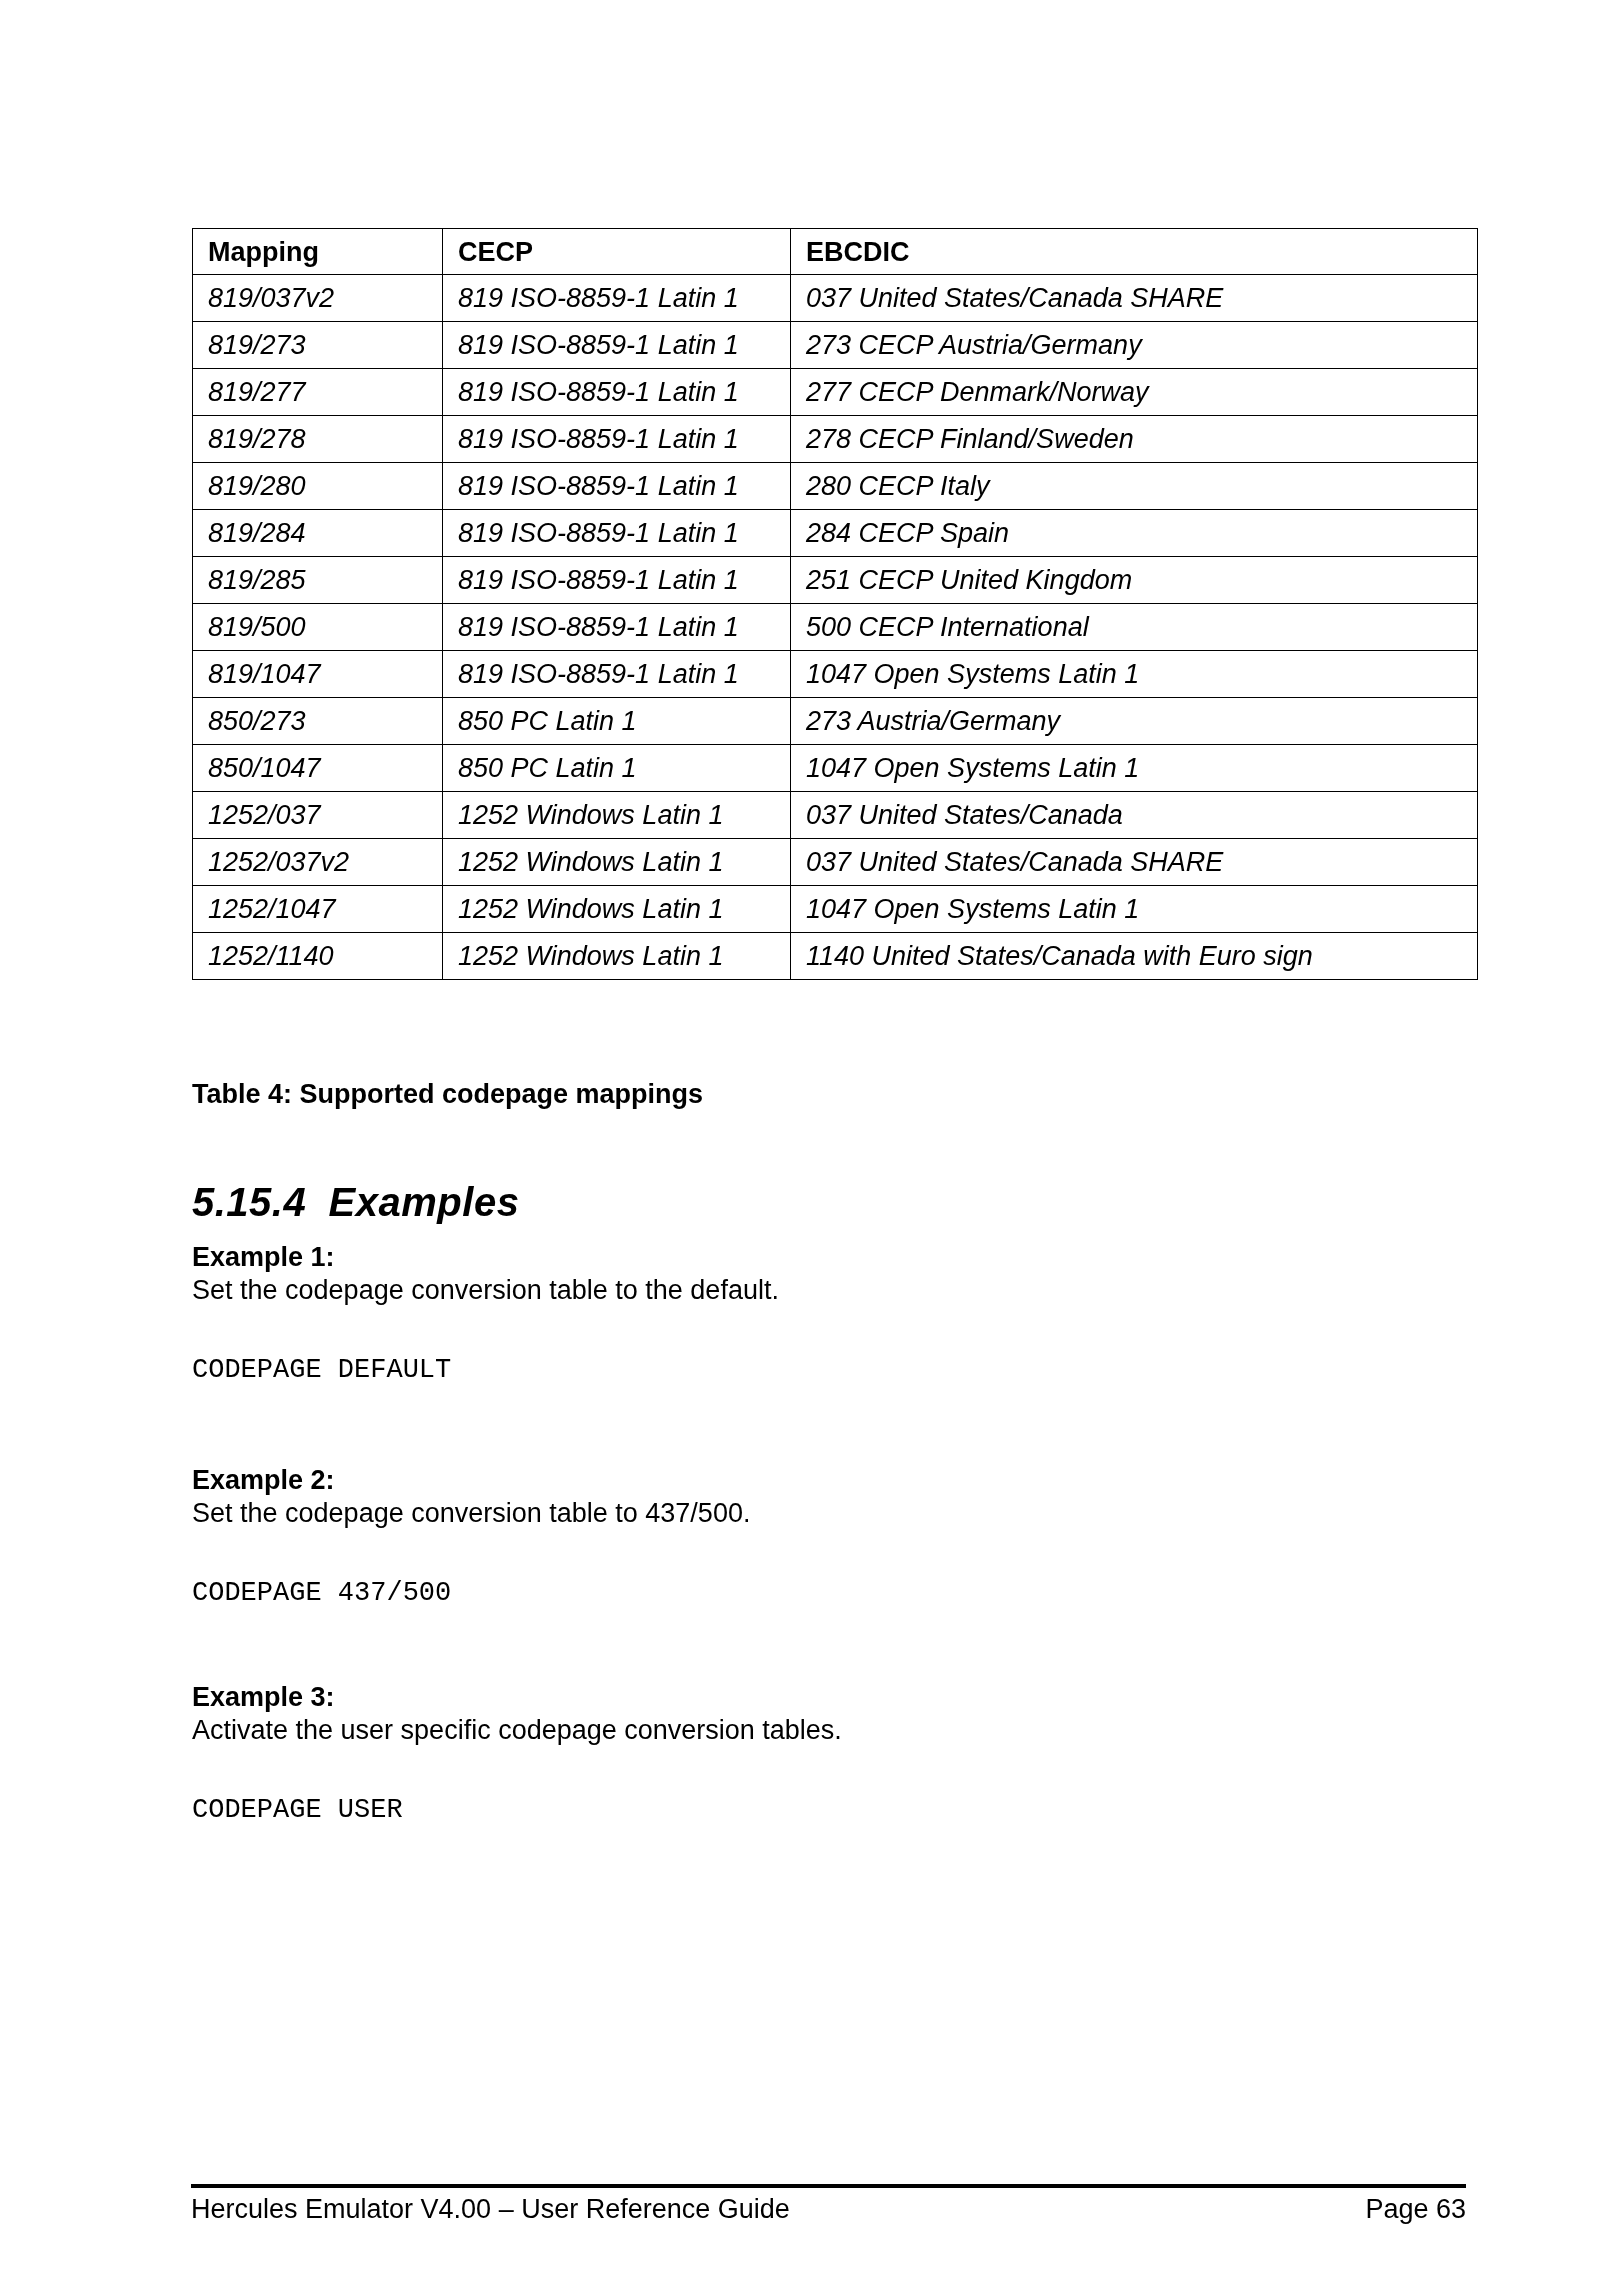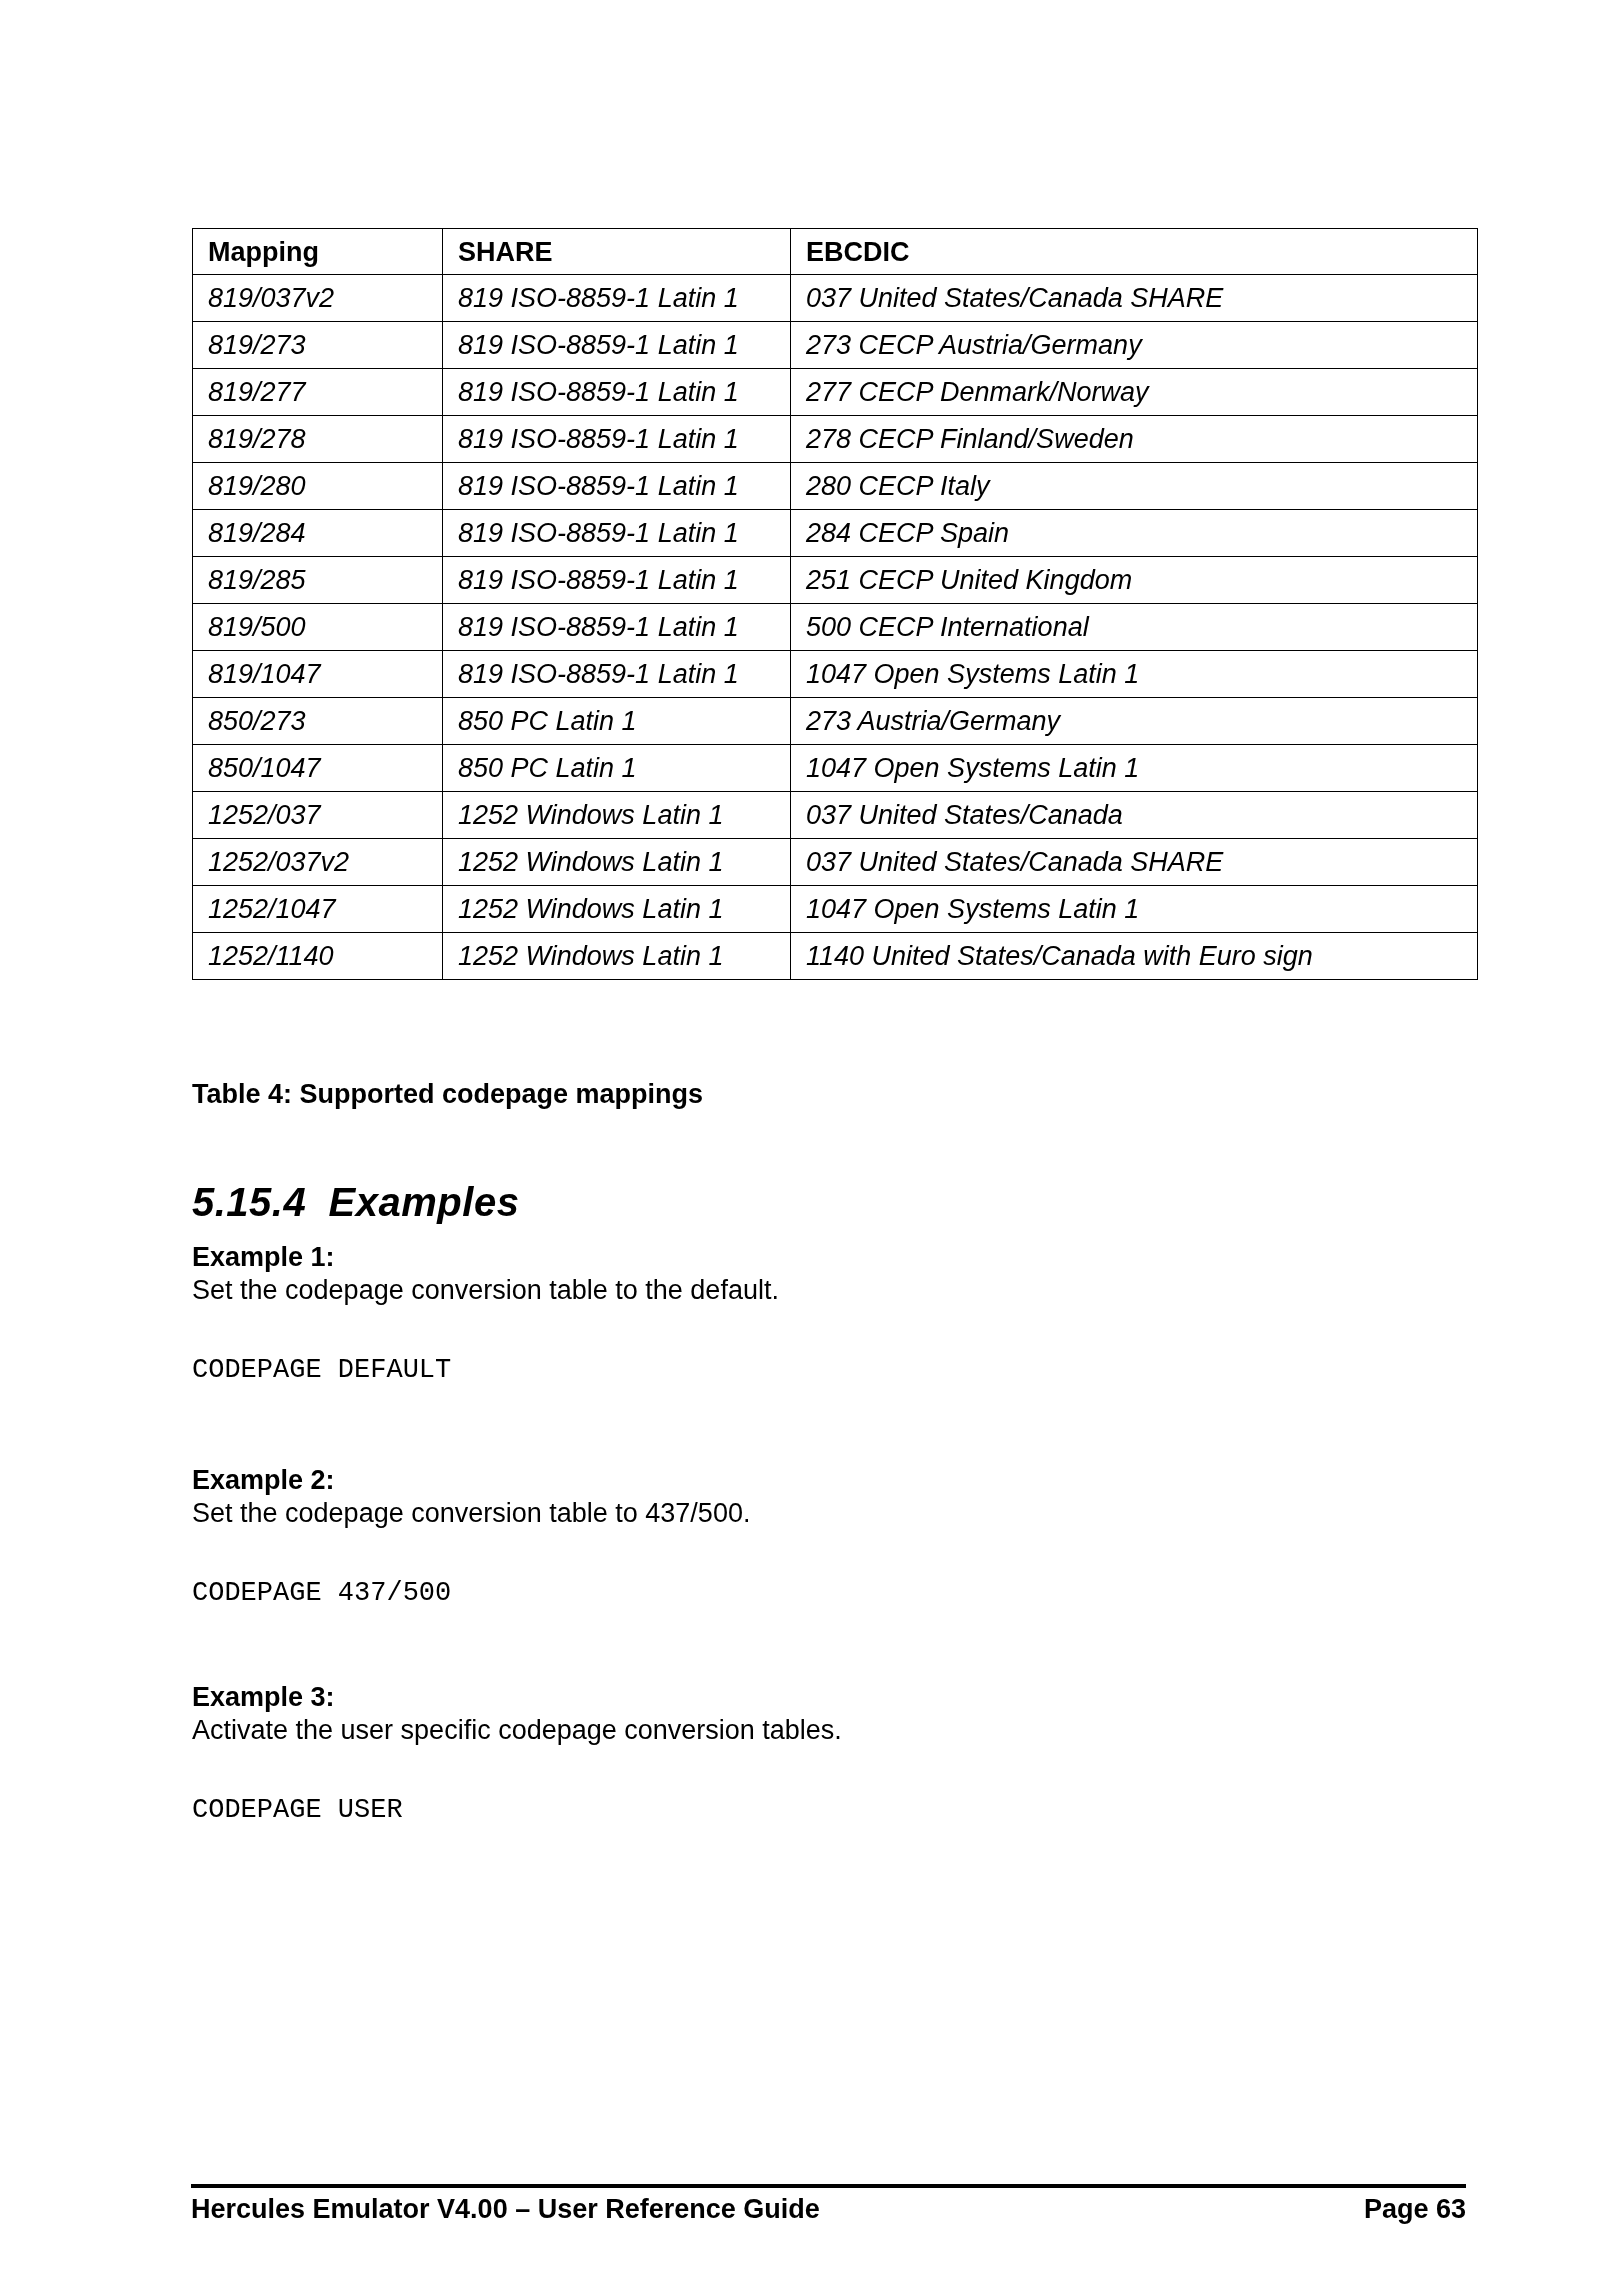--- a/index.html
+++ b/index.html
@@ -112,38 +112,37 @@
   .footer-row {
     position: absolute;
     top: 2193px;
     left: 191px;
     width: 1275px;
     display: flex;
     justify-content: space-between;
     align-items: flex-start;
     font-size: 27px;
     line-height: 32px;
-    font-weight: bold;
   }
 </style>
 </head>
 <body>
 
 <div class="page">
 
   <table class="mapping-table">
     <colgroup>
       <col style="width:250px">
       <col style="width:348px">
       <col style="width:687px">
     </colgroup>
     <thead>
       <tr>
         <th>Mapping</th>
-        <th>SHARE</th>
+        <th>CECP</th>
         <th>EBCDIC</th>
       </tr>
     </thead>
     <tbody id="mapping-table-body">
         <tr>
           <td>819/037v2</td>
           <td>819 ISO-8859-1 Latin 1</td>
           <td>037 United States/Canada SHARE</td>
         </tr>
         <tr>

